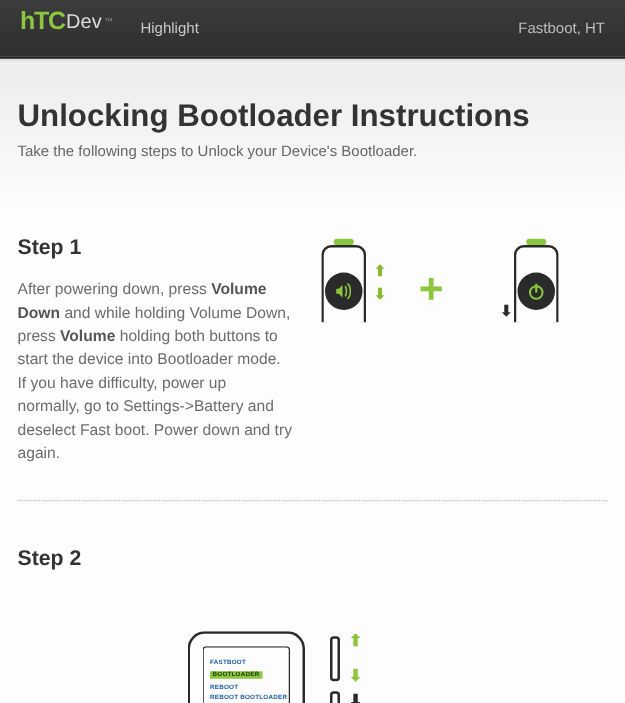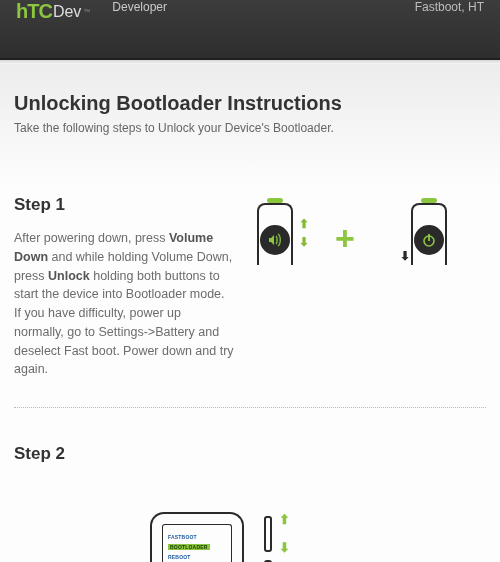--- a/index.html
+++ b/index.html
@@ -1,27 +1,27 @@
 <!DOCTYPE html>
 <html><head>
 <meta charset="utf-8">
 <style>
   * { margin: 0; padding: 0; box-sizing: border-box; }
   body { font-family: Arial, Helvetica, sans-serif; background: #f5f5f5; width: 500px; }
-  .topbar { background: #333; background: linear-gradient(#3c3c3c,#2e2e2e); height: 60px; display: flex; align-items: flex-start; padding: 0 16px; color: #a9a9a9; font-size: 12px; border-bottom: 2px solid #1f1f1f; }
+  .topbar { background: #333; background: linear-gradient(#3c3c3c,#2e2e2e); height: 47px; display: flex; align-items: flex-end; padding: 16px 16px; color: #a9a9a9; font-size: 12px; border-bottom: 2px solid #1f1f1f; }
   .logo { display: flex; align-items: center; margin-right: 22px; }
   .logo-htc { color: #8cc63f; font-weight: bold; font-size: 20px; letter-spacing: -1px; font-family: Arial, sans-serif; }
   .logo-dev { color: #ddd; font-size: 16px; margin-left: 1px; }
   .logo-tm { color: #888; font-size: 7px; margin-left: 2px; vertical-align: top; }
   .nav { display: flex; gap: 22px; flex: 1; }
   .nav a { color: #c9c9c9; text-decoration: none; font-size: 12px; }
   .welcome { color: #bdbdbd; font-size: 12px; white-space: nowrap; }
   .shadow { height: 4px; background: linear-gradient(#00000022, transparent); }
   .page { background: linear-gradient(#ececec, #fdfdfd 120px); padding: 28px 14px 40px 14px; min-height: 512px; }
-  .title { font-size: 20px; color: #333; font-weight: bold; }
+  .title { font-size: 25px; color: #333; font-weight: bold; }
   .subtitle { font-size: 12px; color: #666; margin-top: 6px; }
   .step { display: flex; margin-top: 60px; gap: 18px; }
   .step-text { flex: 1; max-width: 220px; }
   .step-text h2 { font-size: 17px; color: #333; font-weight: bold; margin-bottom: 14px; }
   .step-text p { font-size: 12.5px; color: #6c6c6c; line-height: 1.5; }
   .step-text b { color: #555; }
   .step-illus { flex: 0 0 200px; display: flex; align-items: flex-start; justify-content: center; padding-top: 6px; }
   .sep { border-top: 1px dotted #bbb; margin-top: 28px; }
   
   .s1 { position: relative; width: 190px; height: 80px; }
@@ -51,35 +51,35 @@
 </head>
 <body>
 
 <div class="topbar">
   <div class="logo">
     <span class="logo-htc">hTC</span>
     <span class="logo-dev">Dev</span>
     <span class="logo-tm">™</span>
   </div>
   <div class="nav">
-    <a href="#">Developer</a>
+    <a href="#">Highlight</a>
   </div>
   <div class="welcome">Fastboot, HT</div>
 </div>
 <div class="shadow"></div>
 
 <div class="page">
   <h1 class="title">Unlocking Bootloader Instructions</h1>
   <div class="subtitle">Take the following steps to Unlock your Device's Bootloader.</div>
 
   <div class="step">
     <div class="step-text">
       <h2>Step 1</h2>
       <p>
-        <span>After powering down, press </span><b>Volume Down</b><span> and while holding Volume Down, press </span><b>Unlock</b><span> holding both buttons to start the device into Bootloader mode. If you have difficulty, power up normally, go to Settings-&gt;Battery and deselect Fast boot. Power down and try again.</span>
+        <span>After powering down, press </span><b>Volume Down</b><span> and while holding Volume Down, press </span><b>Volume</b><span> holding both buttons to start the device into Bootloader mode. If you have difficulty, power up normally, go to Settings-&gt;Battery and deselect Fast boot. Power down and try again.</span>
       </p>
     </div>
     <div class="step-illus">
       <div class="s1">
         <div class="phone-edge phone-left"></div>
         <div class="circle-btn circle-vol">
           <svg width="16" height="16" viewBox="0 0 16 16">
               <path d="M2 6h2l3-3v10l-3-3H2z" fill="#8cc63f"></path>
               <path d="M9 4c1.5 1 1.5 7 0 8M11 2c3 2 3 10 0 12" stroke="#8cc63f" stroke-width="1.3" fill="none"></path>
             </svg>

